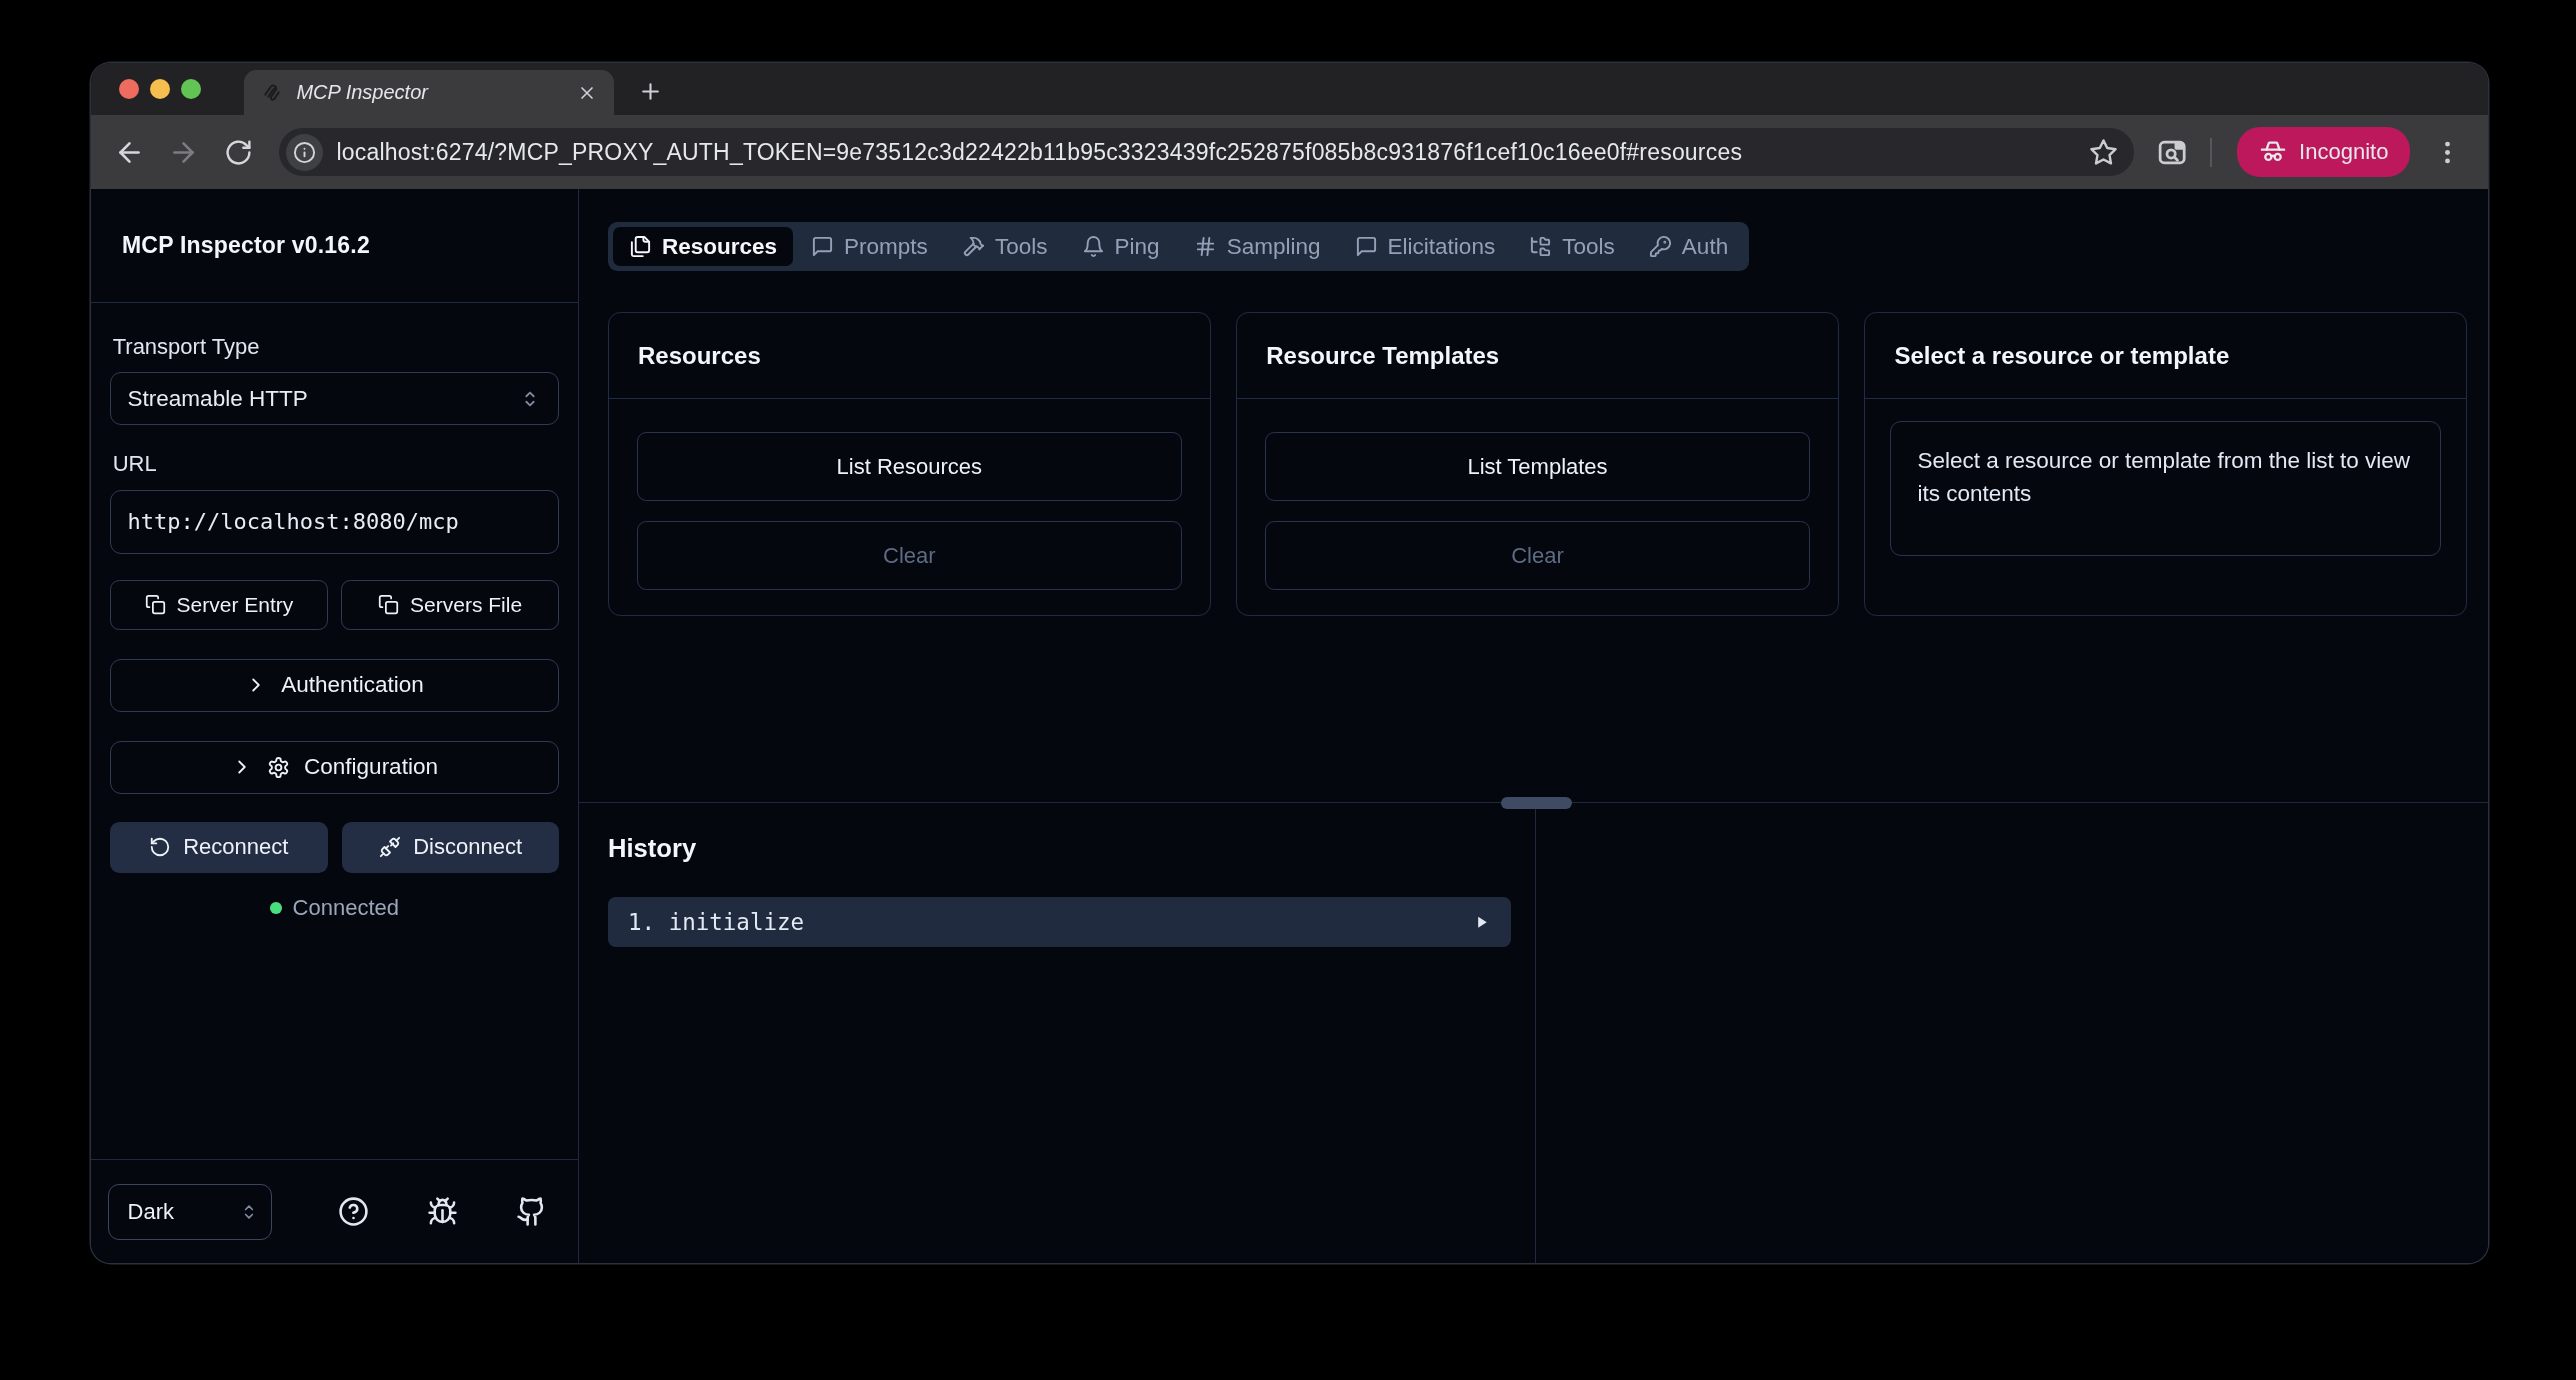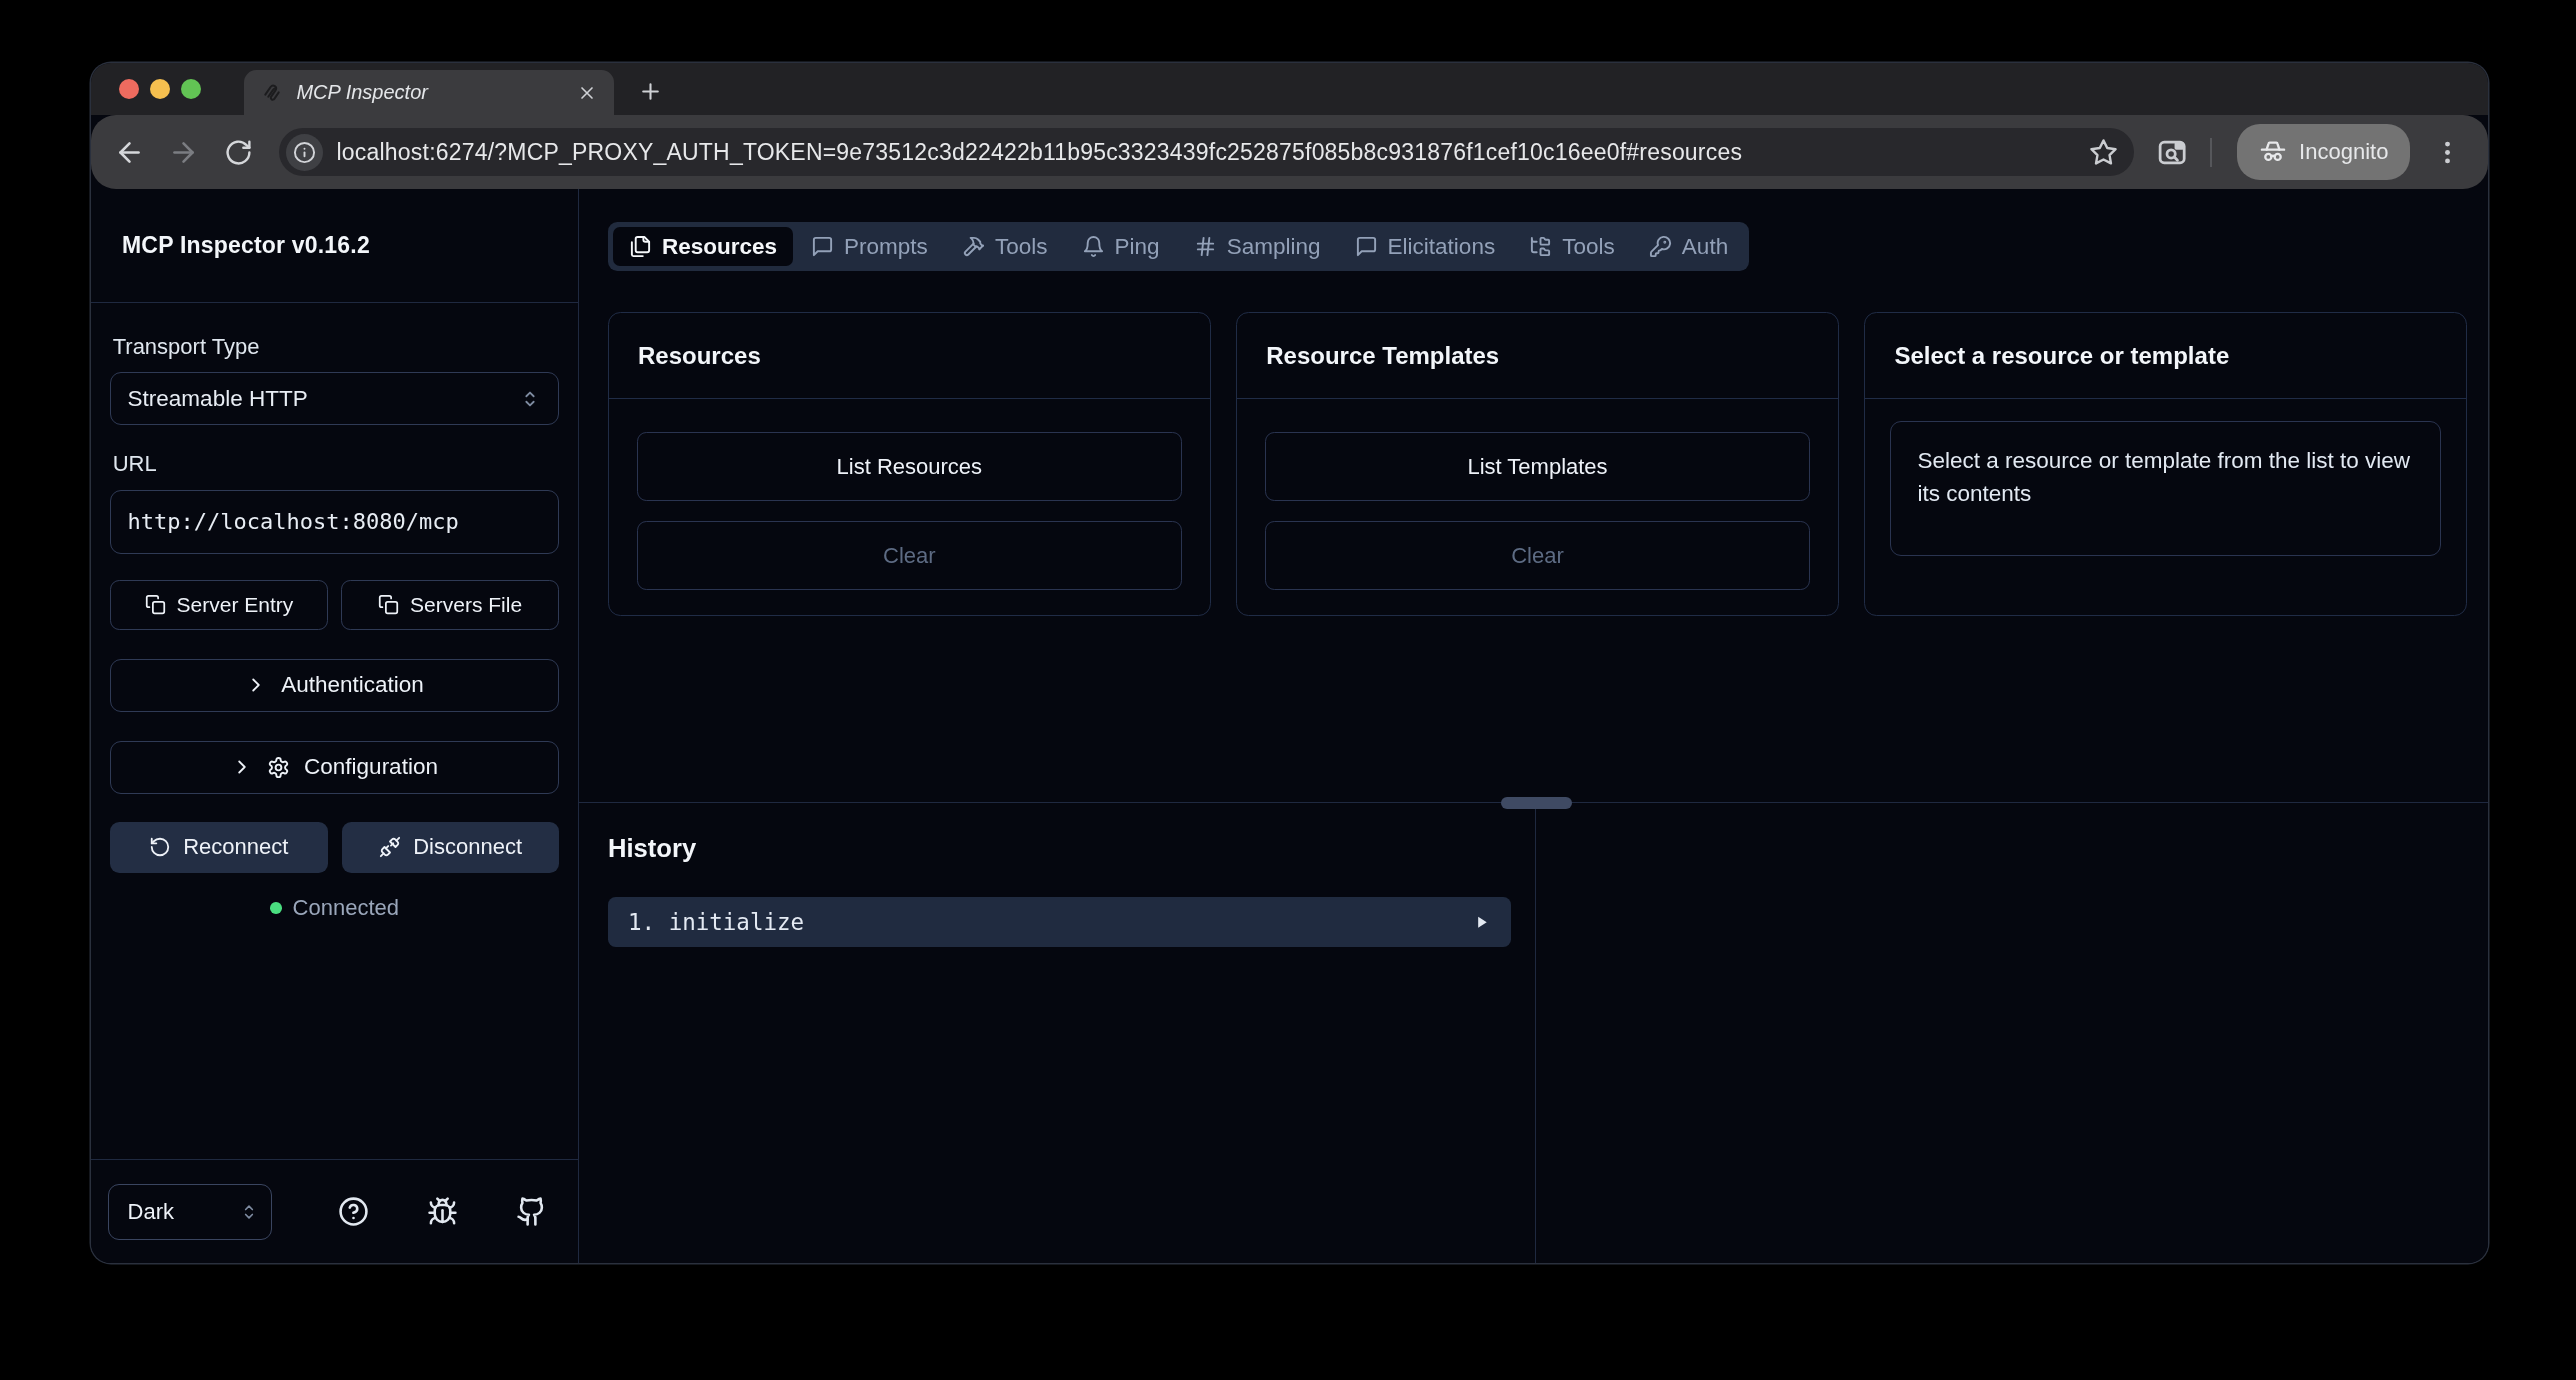--- a/index.html
+++ b/index.html
@@ -11,32 +11,32 @@
   .tabstrip{height:52px;background:#222225;display:flex;align-items:flex-end;position:relative;}
   .traffic{position:absolute;left:28px;top:50%;transform:translateY(-50%);display:flex;gap:11px;}
   .tl{width:20px;height:20px;border-radius:50%;}
   .tl.red{background:#ee6b5f}.tl.yellow{background:#f5bf4f}.tl.green{background:#62c454}
   .chrome-tab{margin-left:153px;width:370px;height:45px;background:#3b3b3e;border-radius:12.4px 12.4px 0 0;
               display:flex;align-items:center;padding:0 12.4px 0 17px;box-sizing:border-box;}
   .favicon{color:#1c1c1e}
   .tab-title{font-size:20px;color:#e4e6e9;margin-left:12.4px;flex:1;white-space:nowrap;overflow:hidden;font-style:italic;}
   .tab-close{width:29px;height:29px;border-radius:50%;display:flex;align-items:center;justify-content:center;color:#cfd1d5;}
   .newtab{width:33px;height:33px;margin:0 0 7px 20px;display:flex;align-items:center;justify-content:center;color:#cfd1d5;}
-  .toolbar{height:74px;background:#3b3b3e;display:flex;align-items:center;padding:0 20px;border-radius:25px;}
+  .toolbar{height:74px;background:#3b3b3e;display:flex;align-items:center;padding:0 20px;}
   .nav-btn{width:36px;height:36px;display:flex;align-items:center;justify-content:center;color:#d5d7da;margin-right:18.6px;}
   .nav-btn.dim{color:#7b7d82}
   .omnibox{flex:1;height:48px;background:#28282c;border-radius:24px;display:flex;align-items:center;
            padding:0 15.5px 0 6.2px;min-width:0;margin-left:4.6px;}
   .info-btn{width:37px;height:37px;min-width:37px;border-radius:50%;background:#3f4044;color:#d2d4d8;
             display:flex;align-items:center;justify-content:center;}
   .url-text{margin-left:14px;font-size:23px;color:#e7e8ea;white-space:nowrap;overflow:hidden;flex:1;letter-spacing:0.2px;}
   .star-btn{color:#cbcdd1;display:flex;align-items:center;}
   .tabsearch{margin:0 7.7px 0 22px;color:#cbcdd1;display:flex;align-items:center;}
   .vsep{width:1.5px;height:29px;background:#56575b;margin:0 14px;}
-  .incog{height:56px;border-radius:23px;background:#737373;display:flex;align-items:center;
+  .incog{height:50px;border-radius:23px;background:#be185d;display:flex;align-items:center;
          padding:0 22px;gap:12.4px;color:#e7e8ea;font-size:22px;margin-left:11px;}
   .kebab{margin-left:22px;margin-right:4.6px;color:#cbcdd1;display:flex;align-items:center;}
   
   .content{display:flex;height:1074px;background:#05070f;color:#e8edf4;}
   .sidebar{width:488px;min-width:488px;border-right:0.8px solid #1f2940;display:flex;flex-direction:column;box-sizing:border-box;}
   .side-head{height:113px;min-height:113px;display:flex;align-items:center;padding:0 31px;border-bottom:0.8px solid #1f2940;}
   .app-title{font-size:23px;font-weight:700;color:#f3f6fa;letter-spacing:0.2px;}
   .side-body{padding:31px 18.6px 0;}
   .field-label{font-size:22px;font-weight:500;color:#dfe6ee;margin:0 0 12.4px 3.1px;}
   .select,.textinput{height:53px;border:1.5px solid #2f3a55;border-radius:11px;display:flex;align-items:center;

